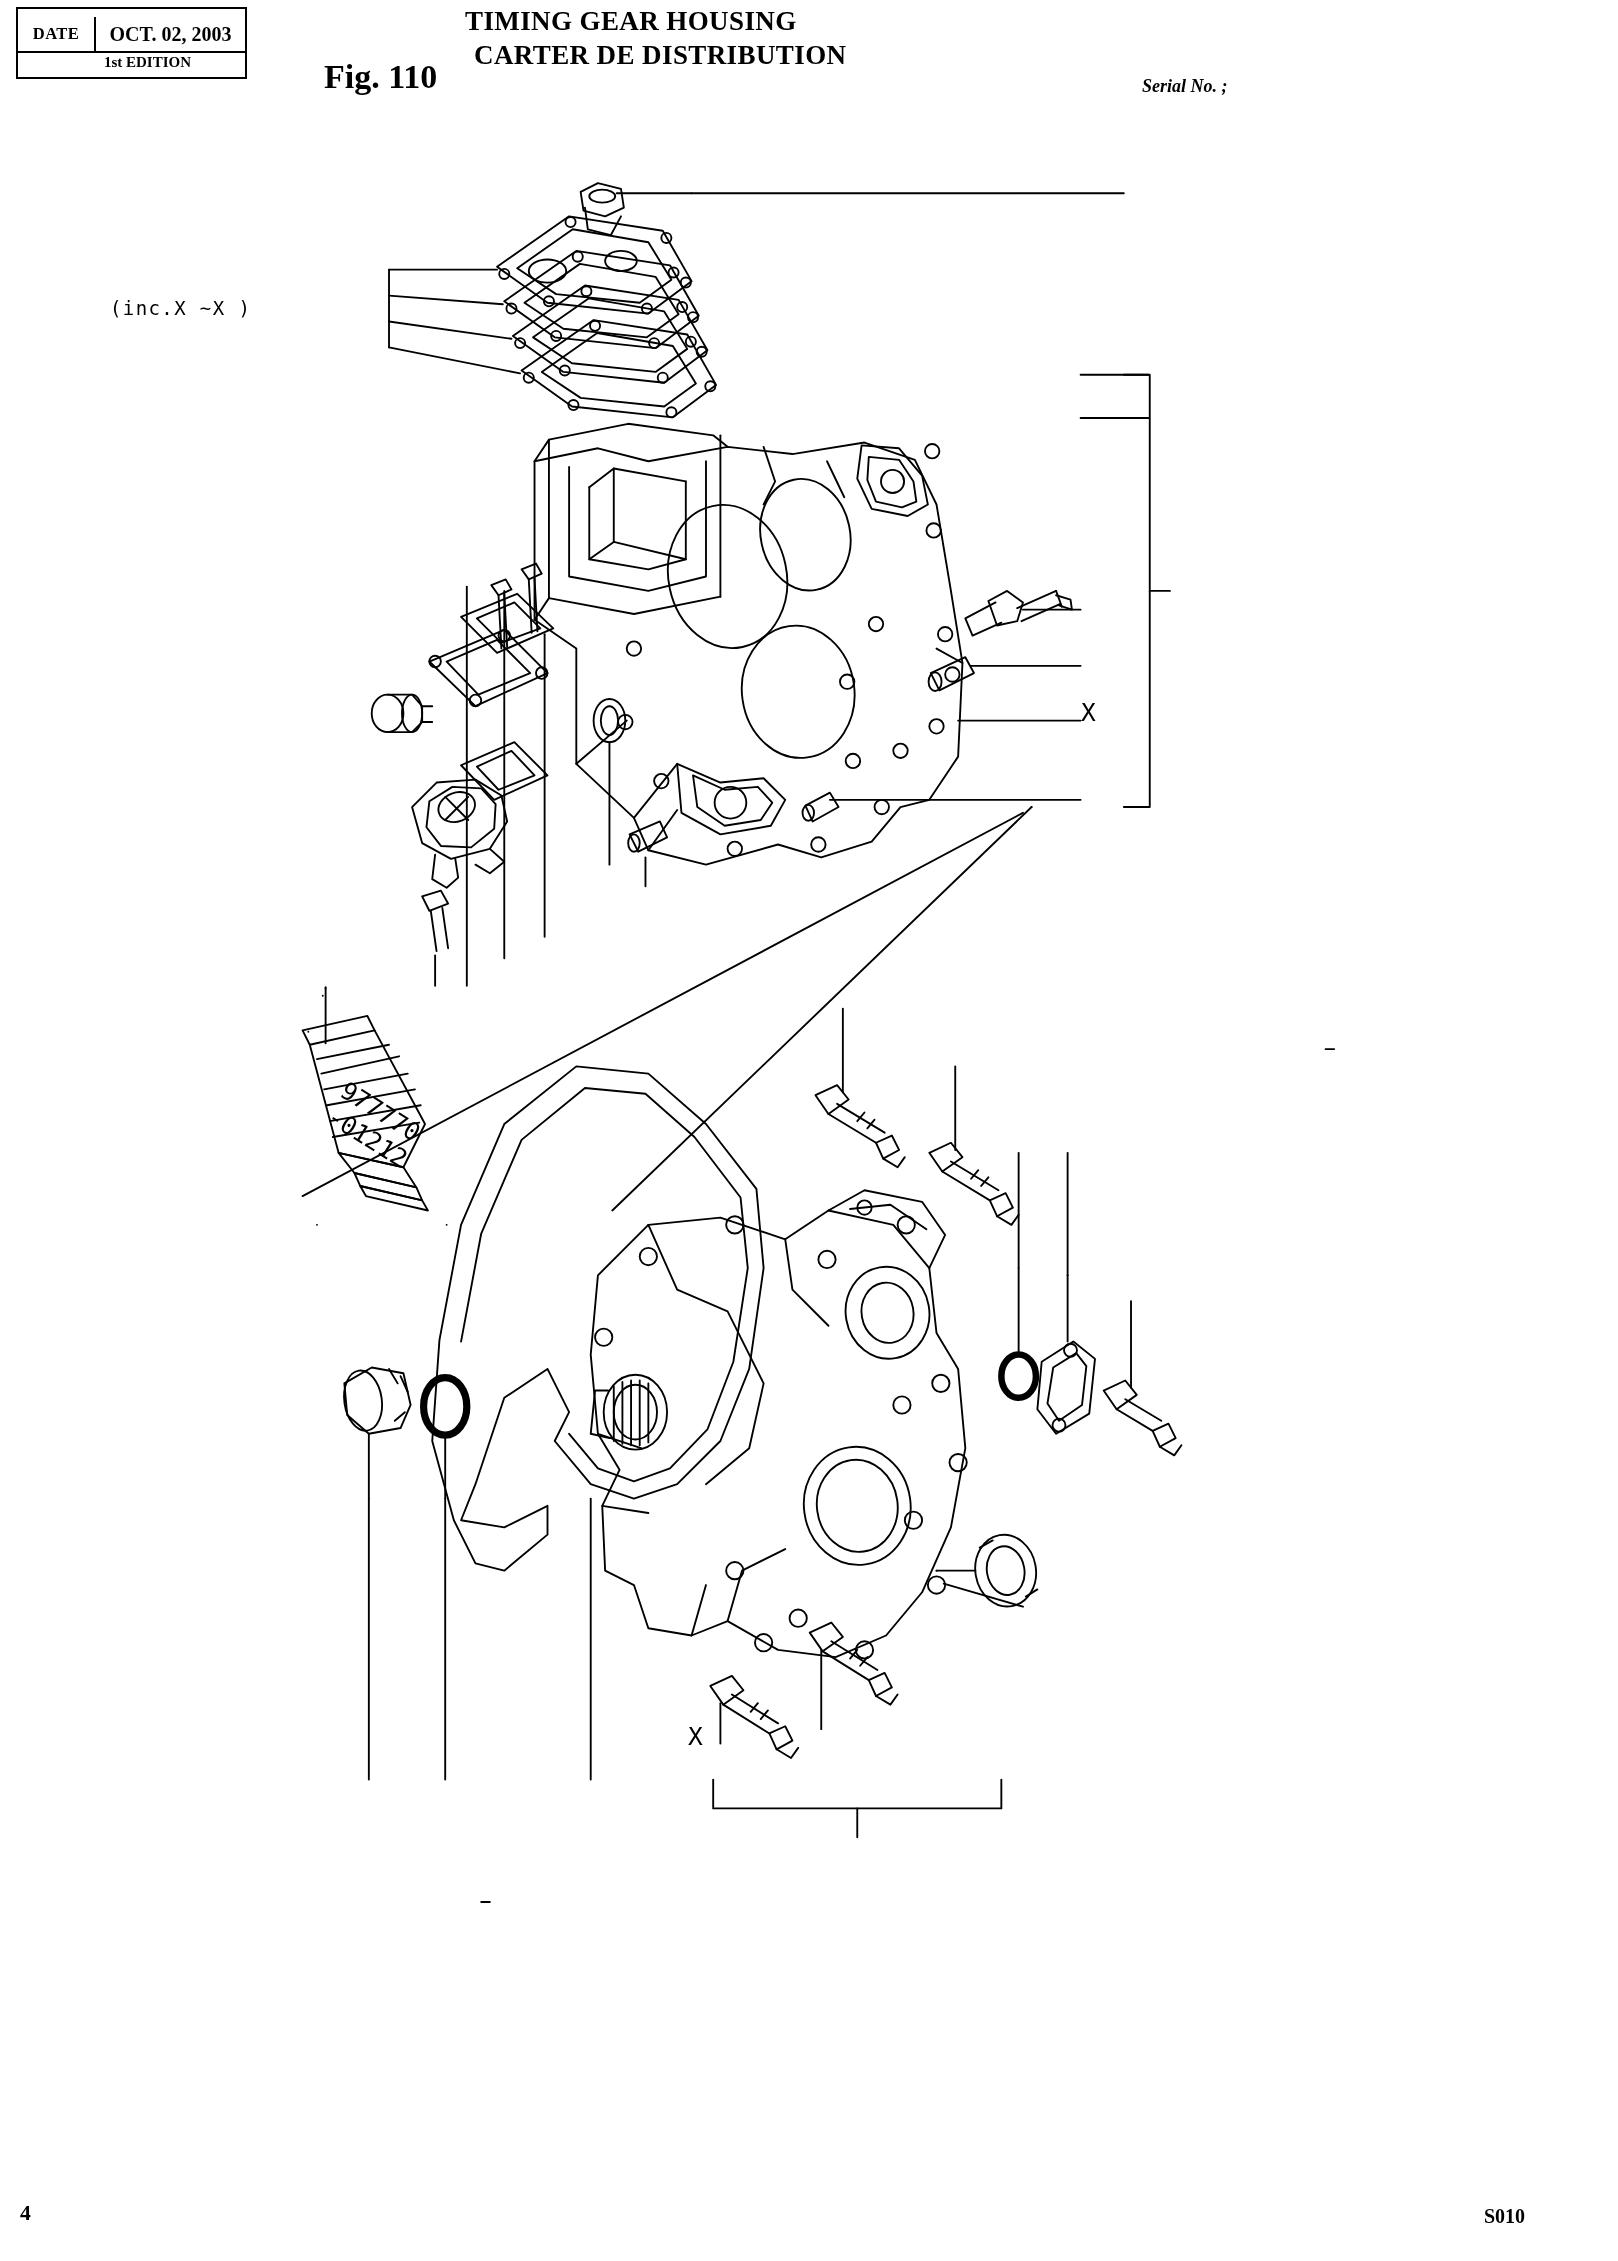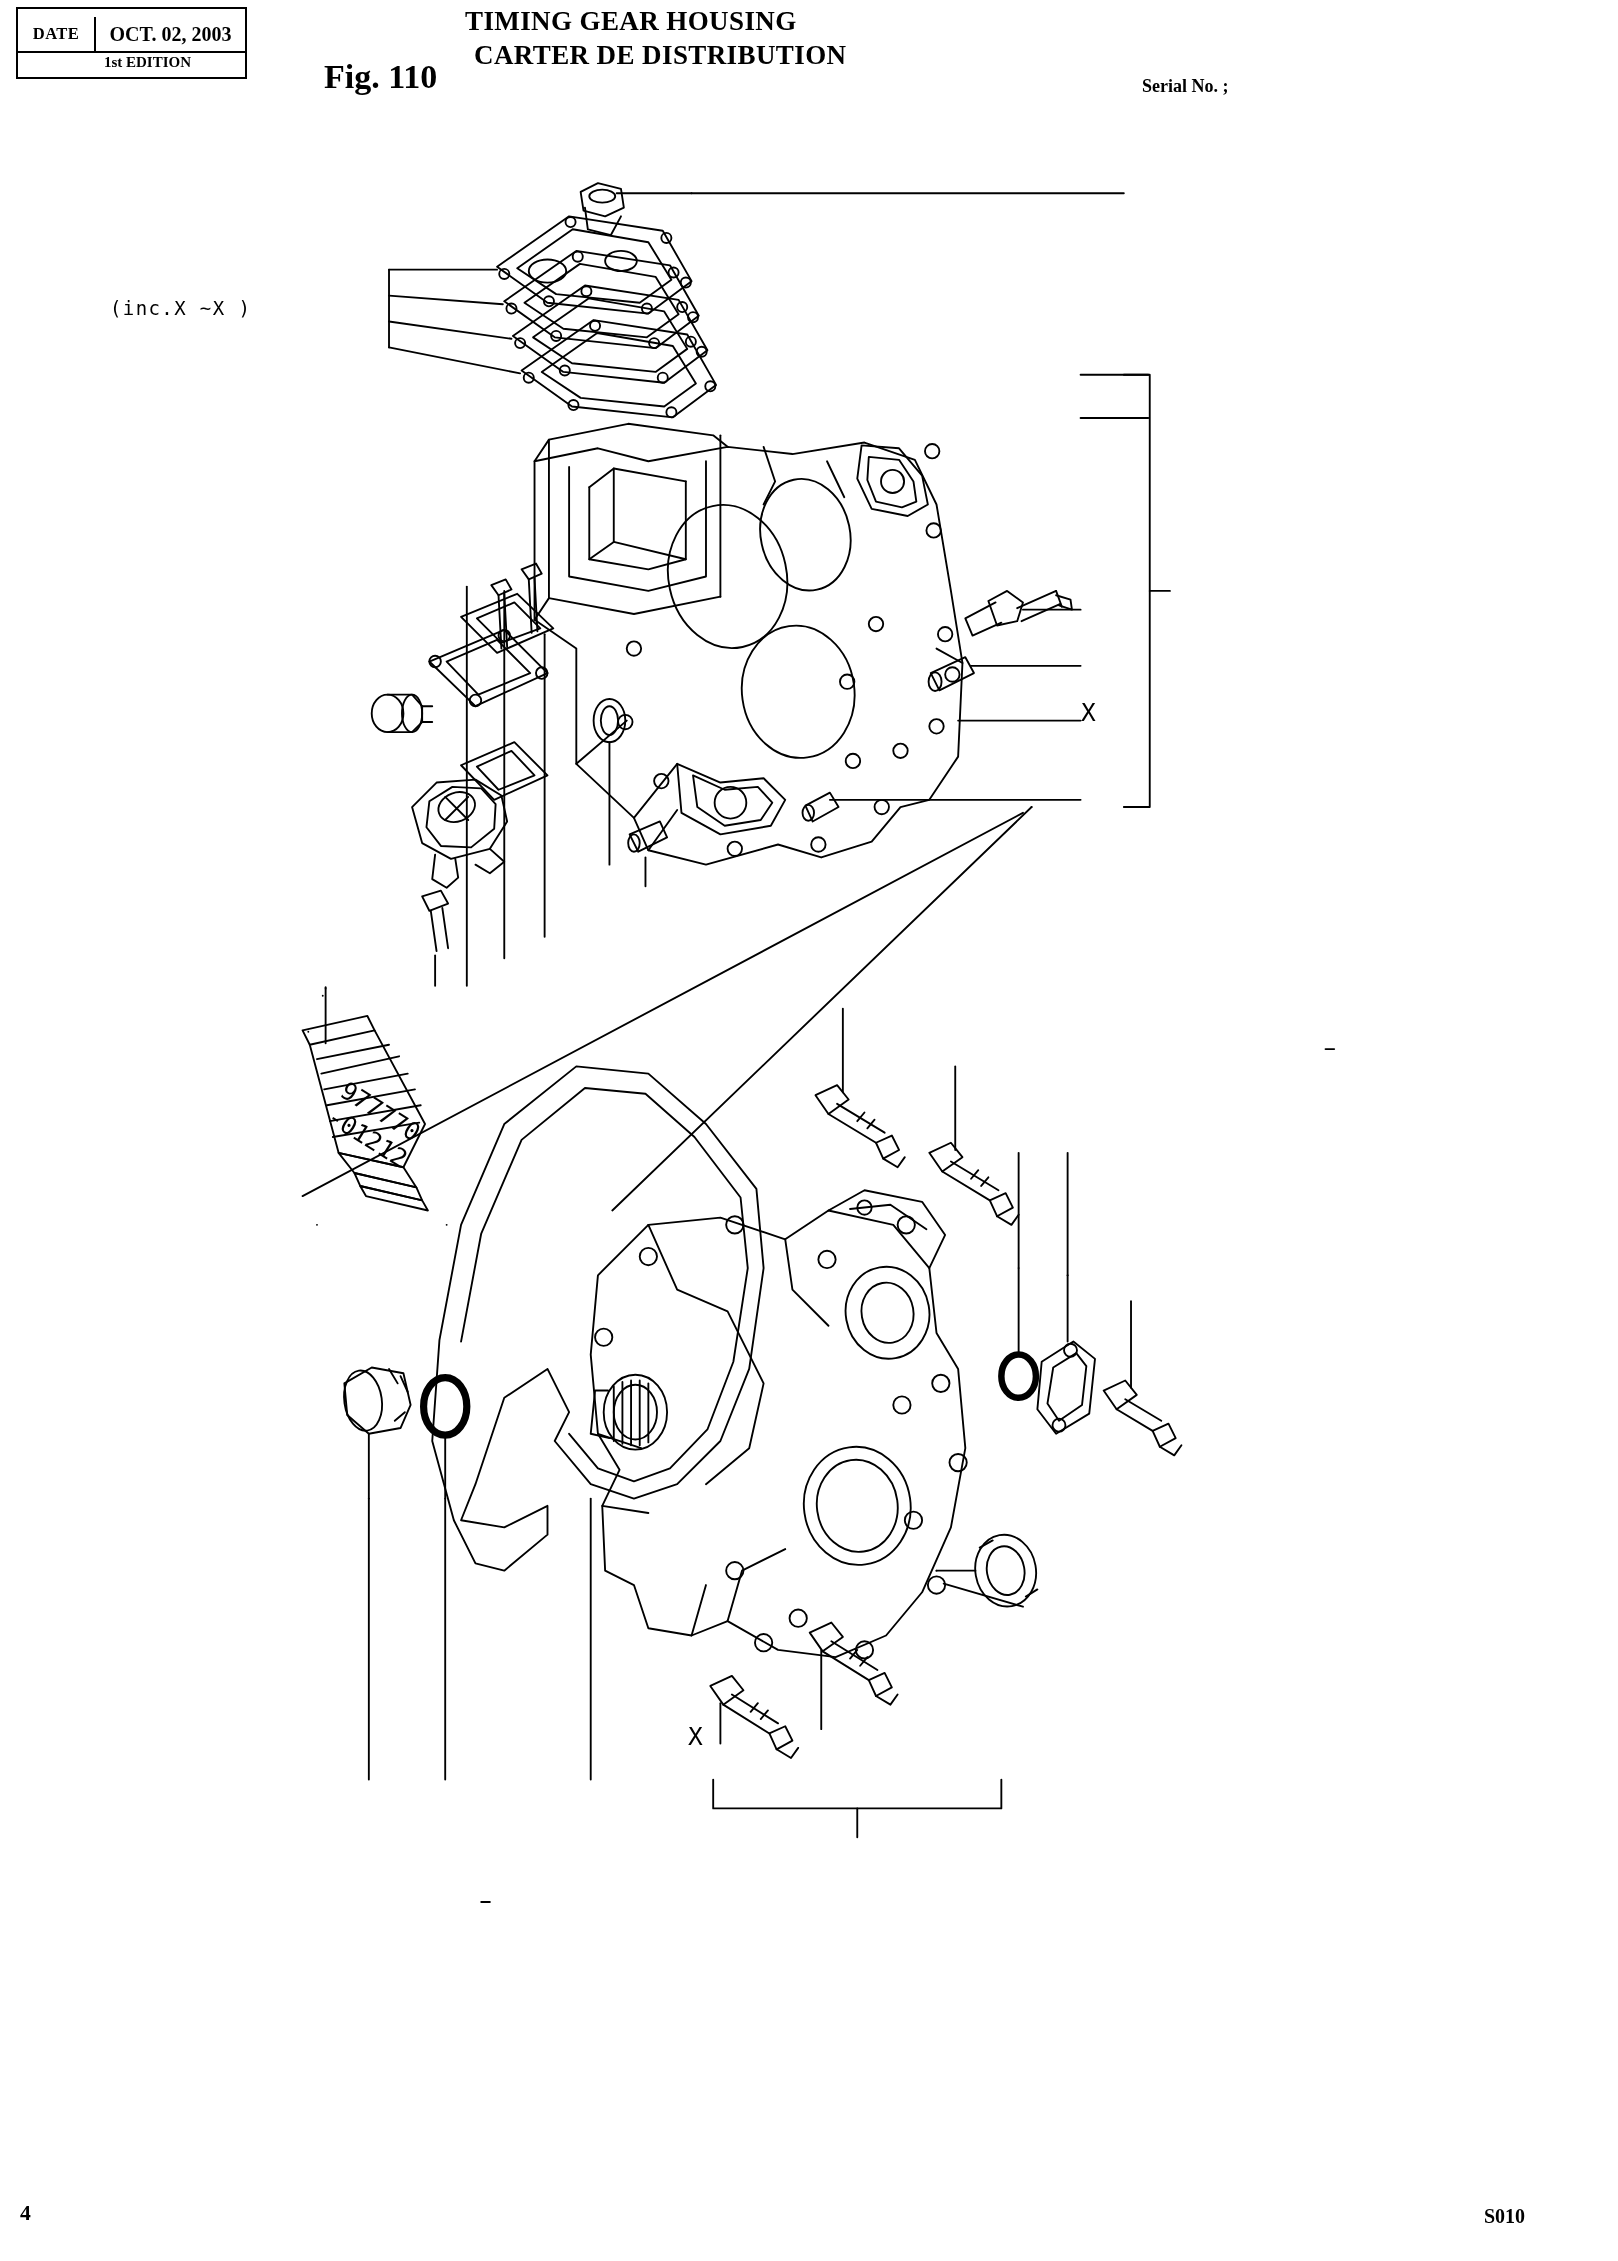--- a/index.html
+++ b/index.html
@@ -103,20 +103,21 @@
     font-weight: bold;
     letter-spacing: 0.4px;
     margin-left: 9px;
   }
   .serial-no {
     position: absolute;
     left: 1142px;
     top: 76px;
     font-size: 18px;
     font-weight: bold;
+    font-style: italic;
   }
 
   .inc-note {
     position: absolute;
     left: 110px;
     top: 297px;
     font-size: 19px;
     font-family: "DejaVu Sans Mono", monospace;
     letter-spacing: 1.4px;
   }

